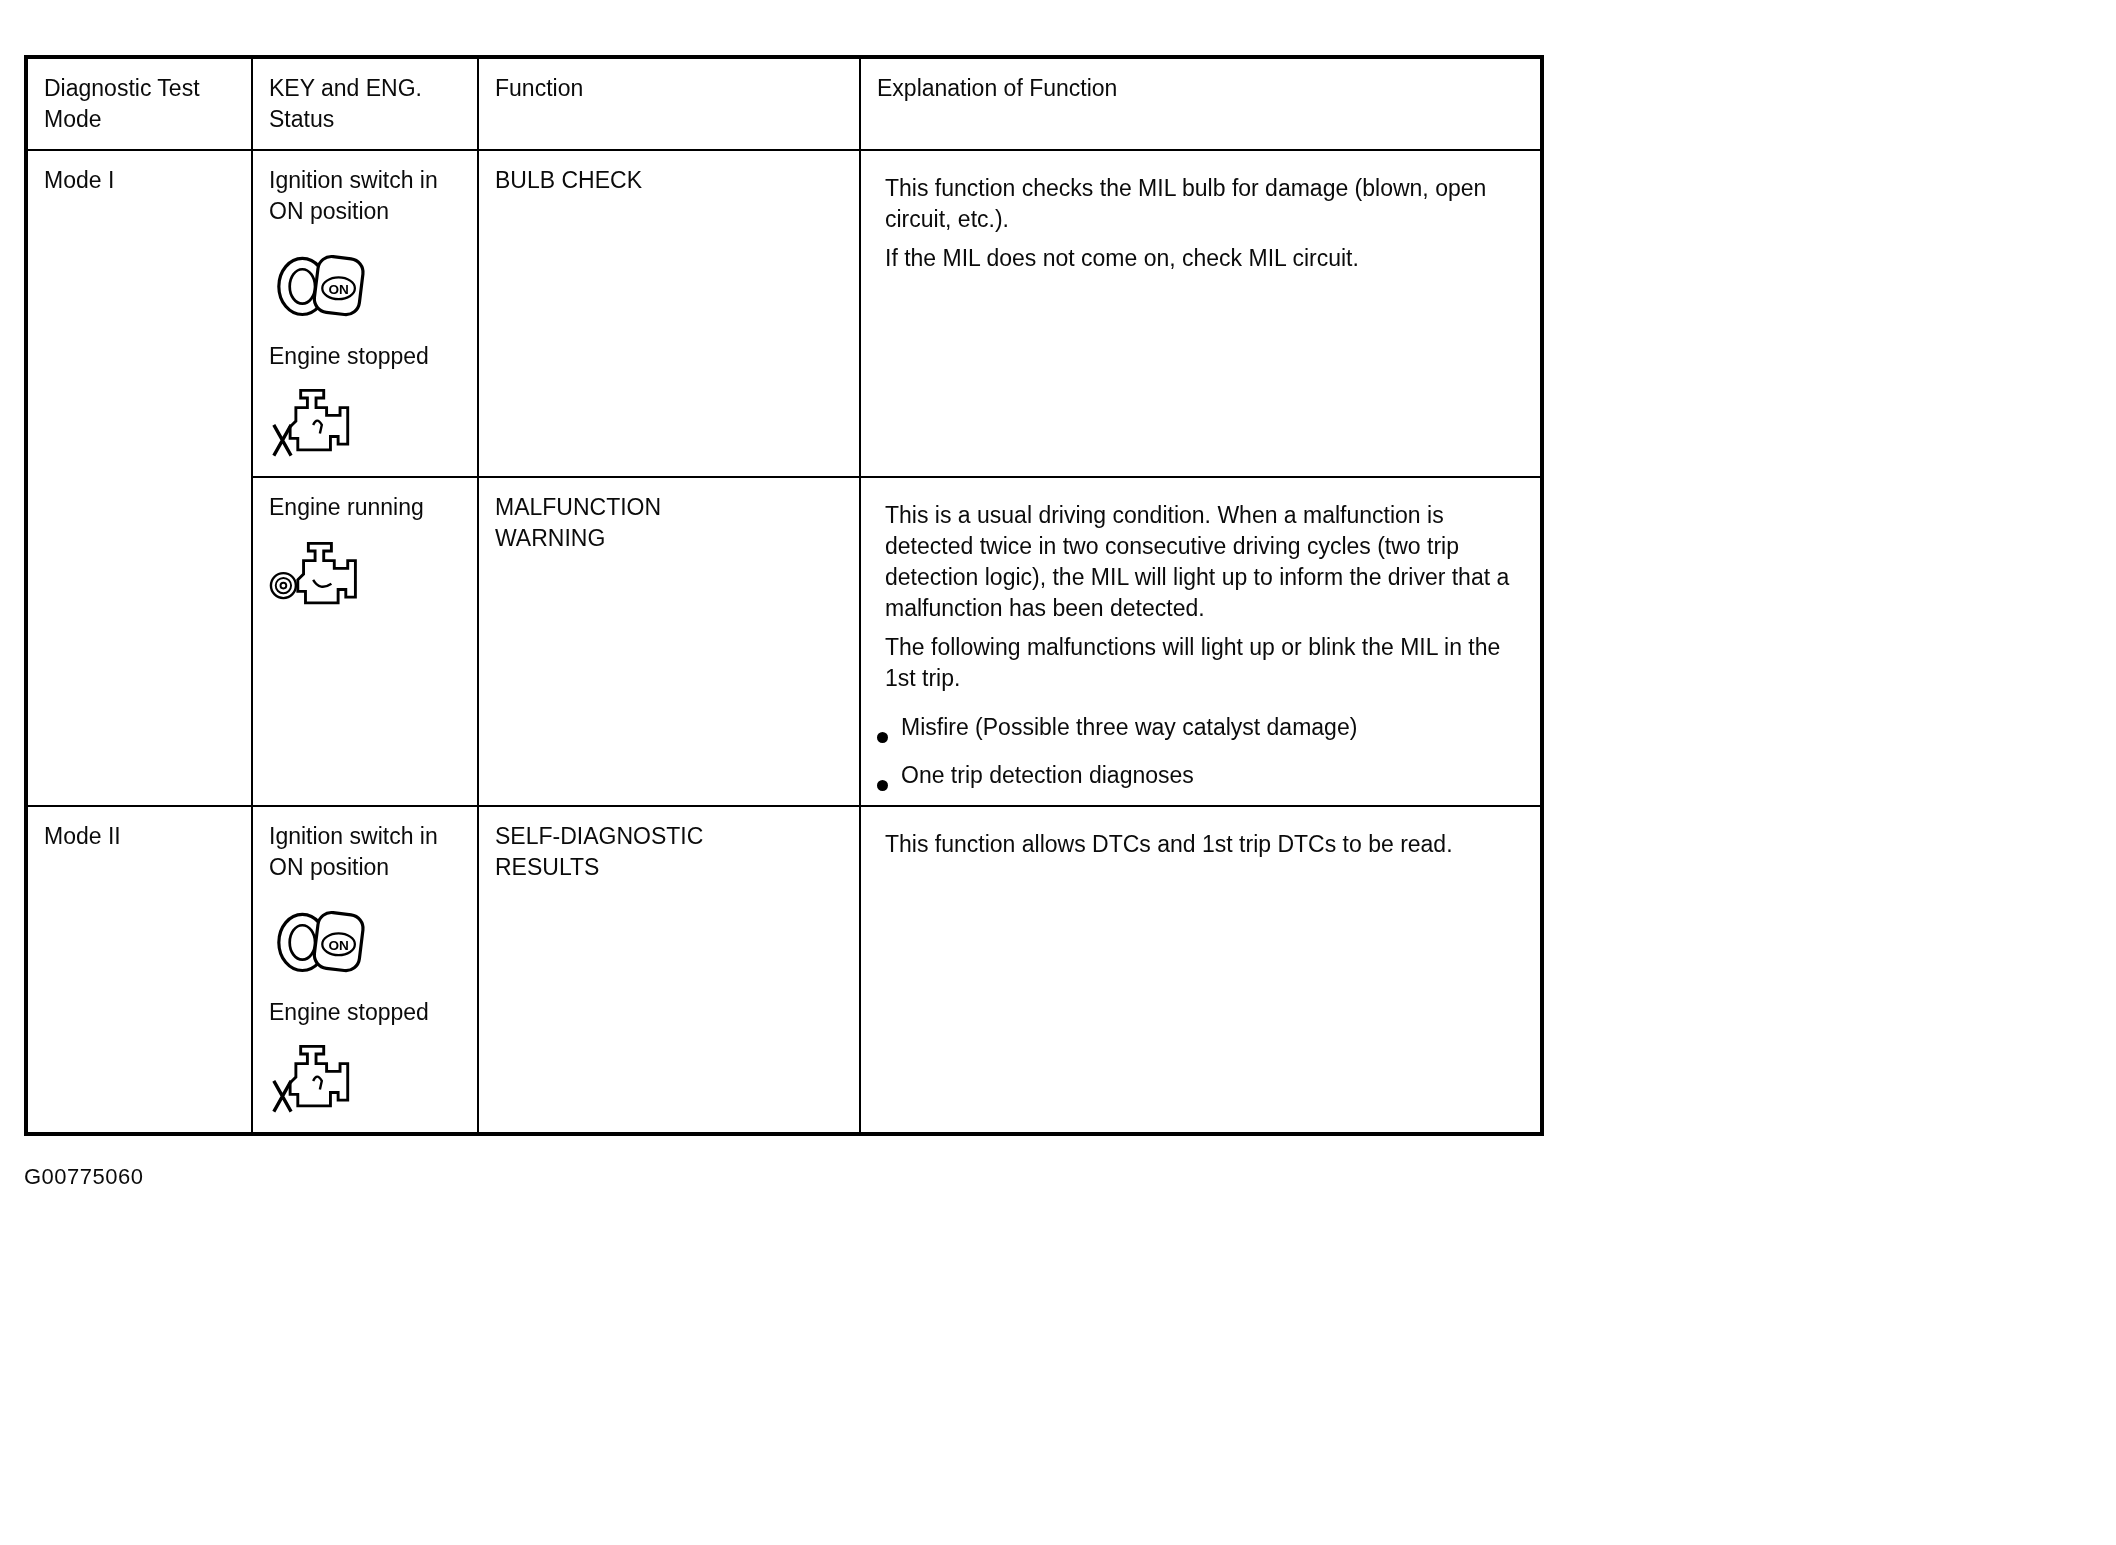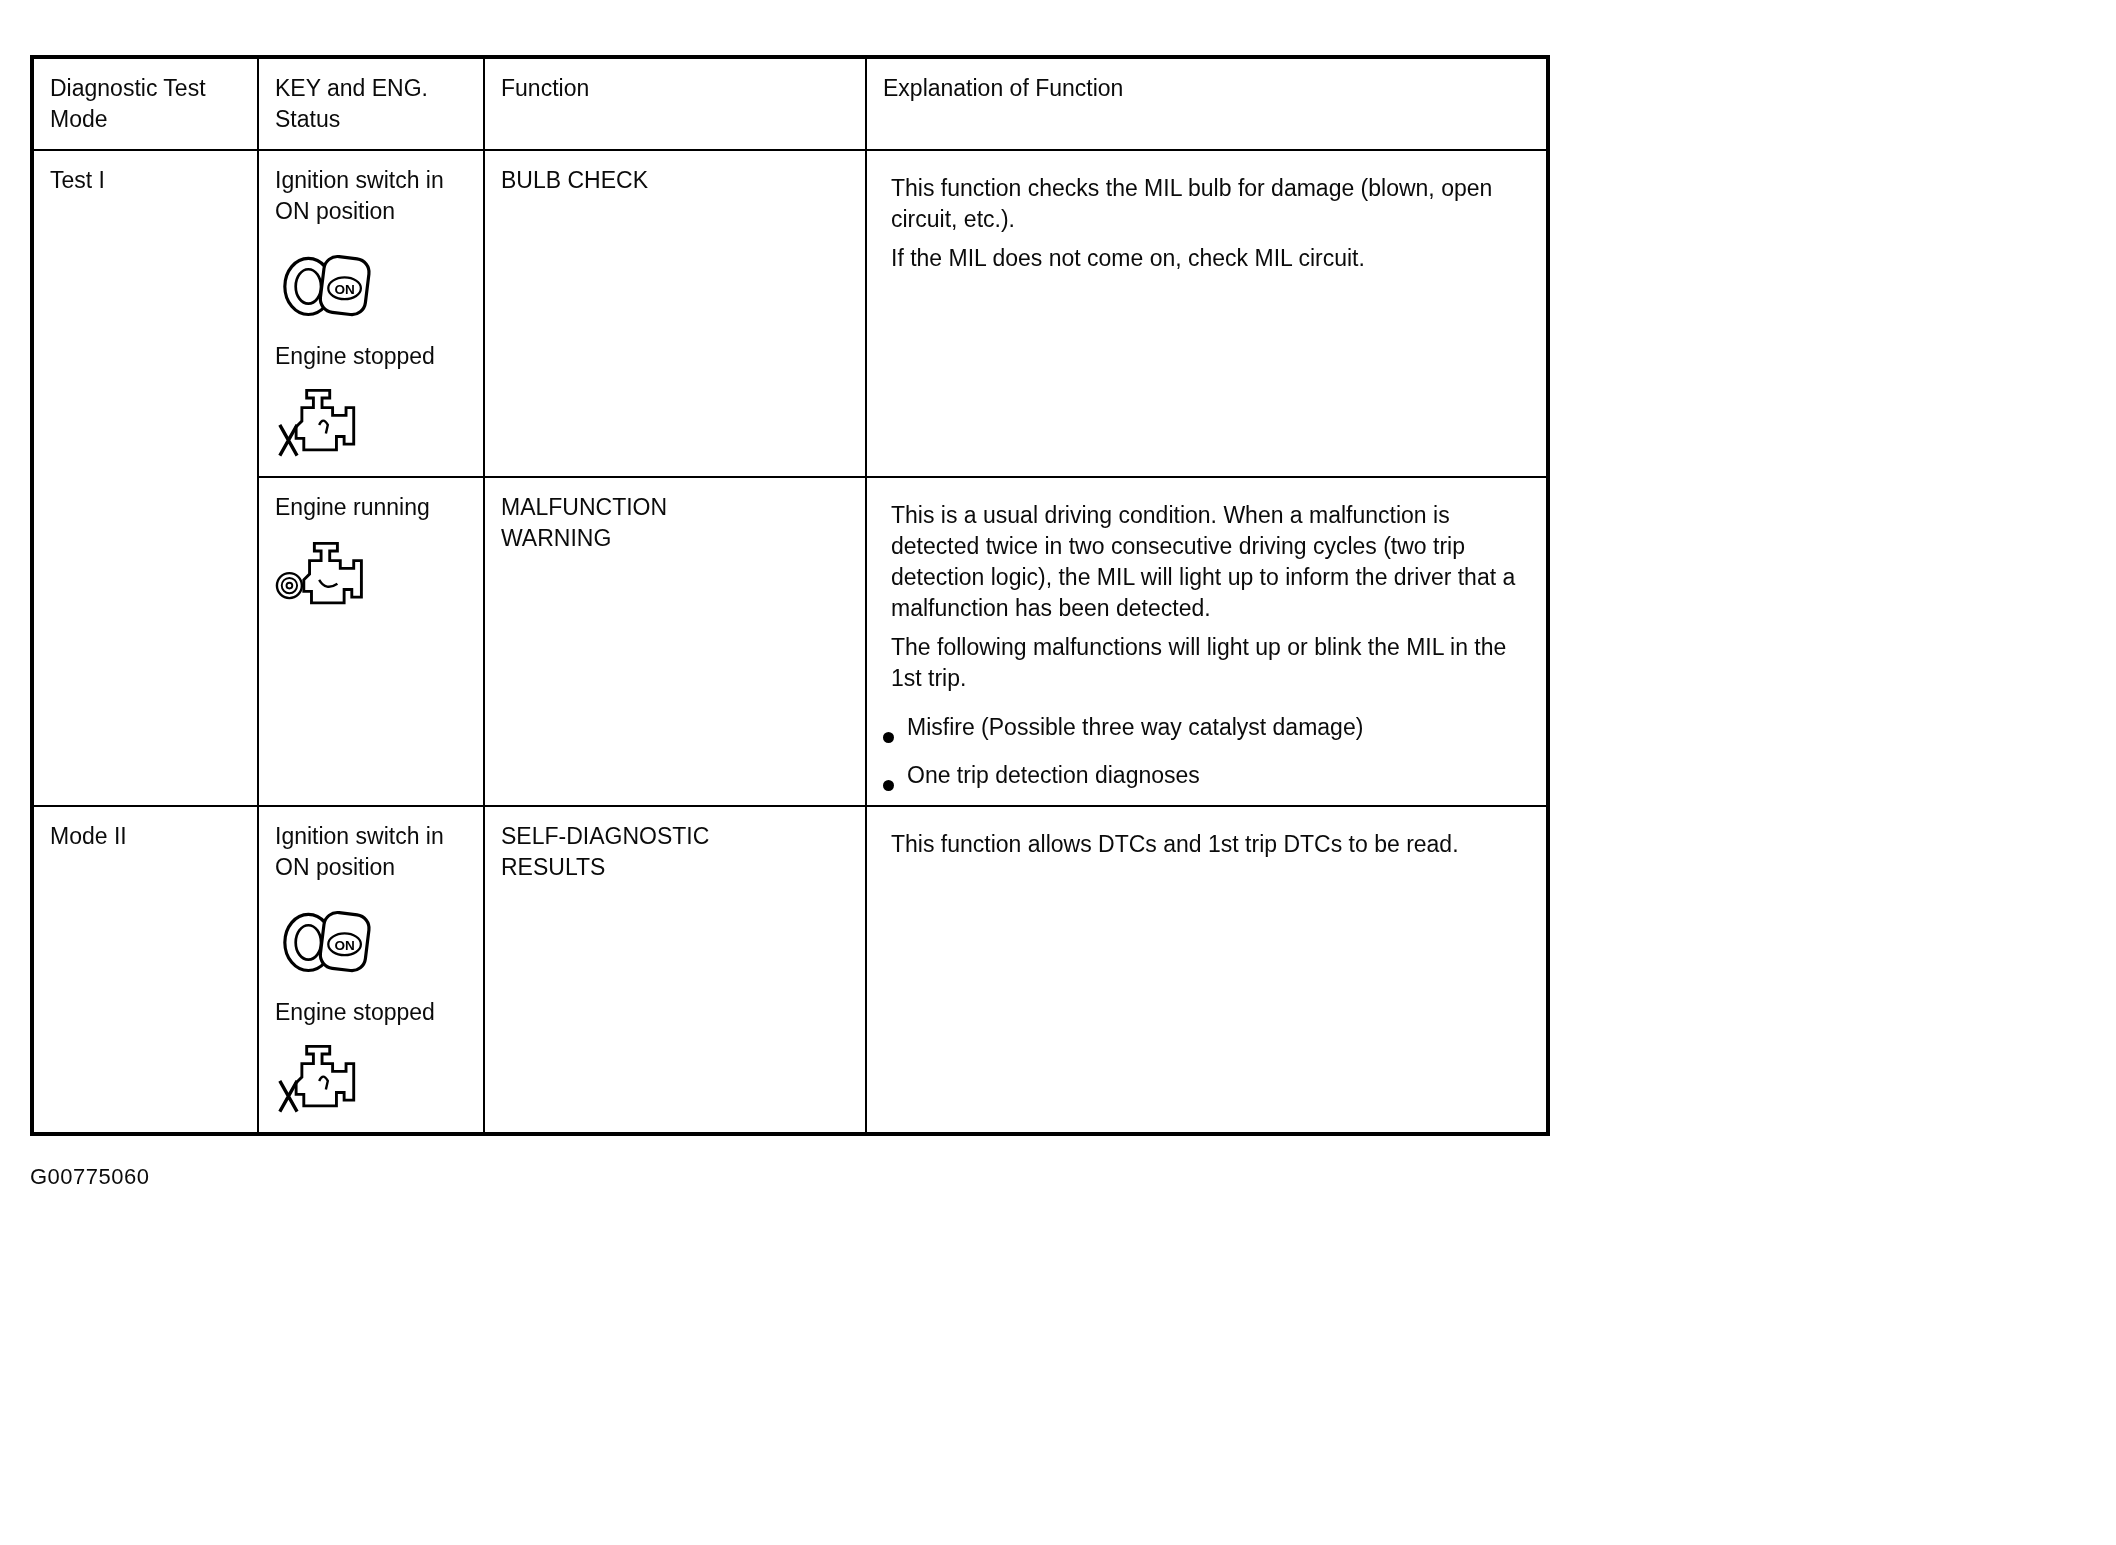--- a/index.html
+++ b/index.html
@@ -4,21 +4,21 @@
 <style>
   * { box-sizing: border-box; }
   html, body { margin: 0; padding: 0; background: #ffffff; }
   body {
     width: 2116px;
     height: 1545px;
     overflow: hidden;
     font-family: "Liberation Sans", "DejaVu Sans", sans-serif;
     color: #0b0b0b;
   }
-  .page { padding: 55px 0 0 30px; }
+  .page { padding: 55px 0 0 24px; }
 
   table.diag {
     border-collapse: collapse;
     width: 1516px;
     table-layout: fixed;
     border: 4px solid #000;
   }
   table.diag th, table.diag td {
     border: 2px solid #000;
     vertical-align: top;
@@ -73,21 +73,21 @@
         <th>Diagnostic Test Mode</th>
         <th>KEY and ENG. Status</th>
         <th>Function</th>
         <th>Explanation of Function</th>
       </tr>
     </thead>
     <tbody>
 
       <tr class="row-a">
         <td rowspan="2" class="mode-cell">
-          <span>Test I</span>
+          <span>Mode I</span>
         </td>
         <td>
           <p class="status-text">Ignition switch in ON position</p>
 
           <svg class="icon key-icon" width="100" height="86" viewBox="0 0 110 95">
             <ellipse cx="30" cy="48" rx="26" ry="31" fill="#fff" stroke="#000" stroke-width="3.5"></ellipse>
             <ellipse cx="30" cy="48" rx="14" ry="19" fill="#fff" stroke="#000" stroke-width="3"></ellipse>
             <g transform="rotate(7 70 48)">
               <rect x="45" y="16" width="50" height="62" rx="15" fill="#fff" stroke="#000" stroke-width="3.5"></rect>
             </g>

